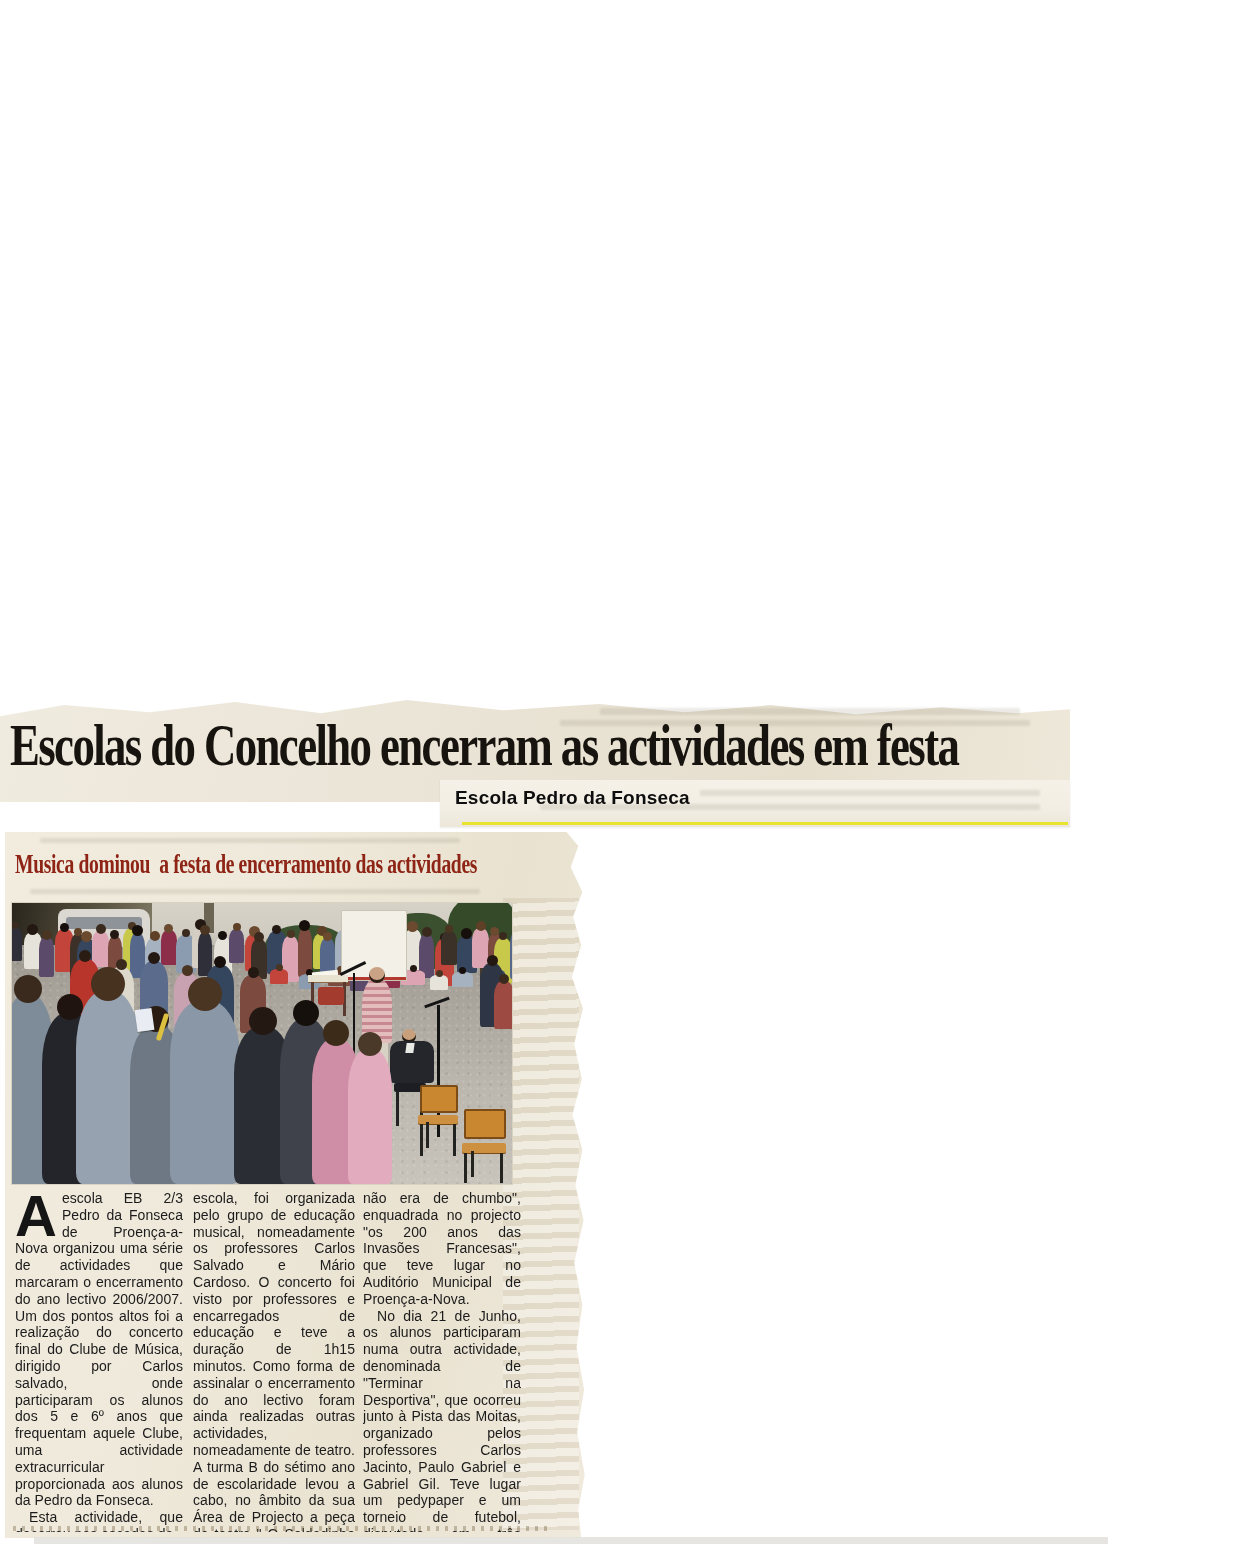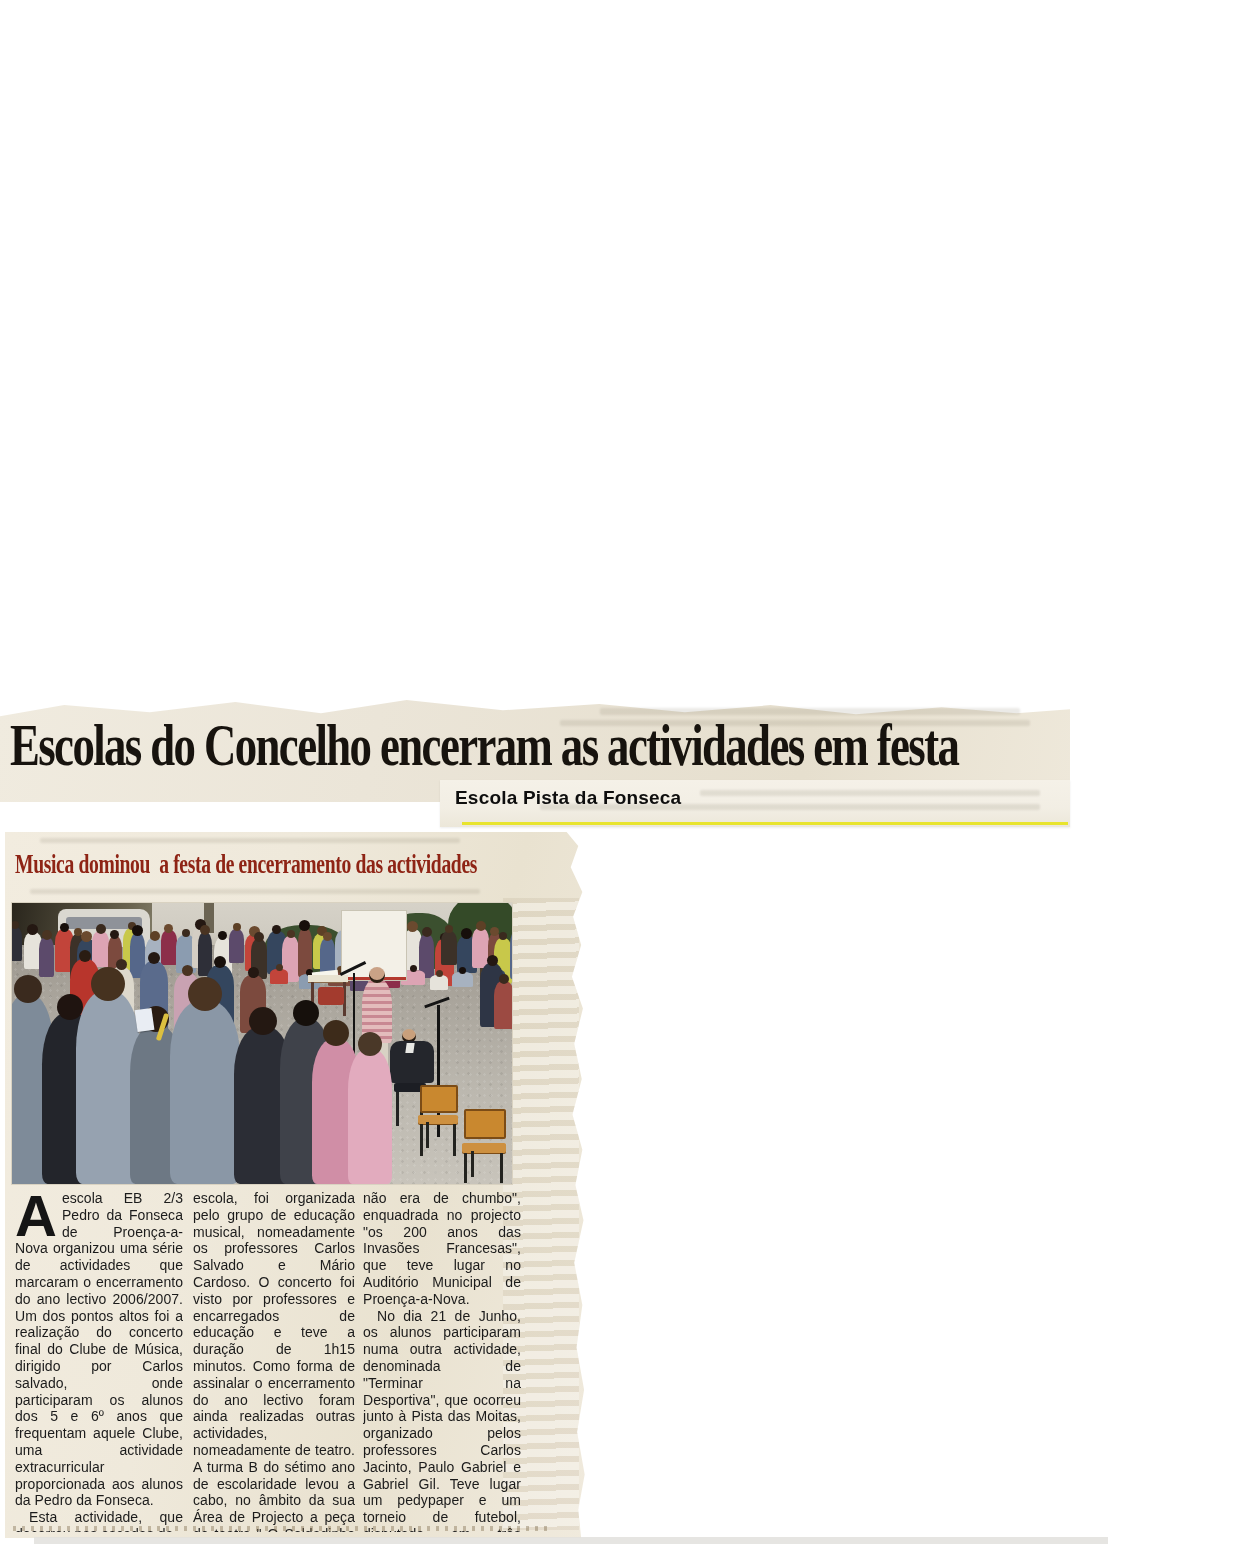--- a/index.html
+++ b/index.html
@@ -88,21 +88,21 @@
 <div class="page">
 
   <div class="masthead"></div>
   <div class="ghost" style="left:600px;top:708px;width:420px;height:7px;"></div>
   <div class="ghost" style="left:560px;top:720px;width:470px;height:6px;"></div>
   <div class="headline">Escolas do Concelho encerram as actividades em festa</div>
 
   <div class="byline-strip"></div>
   <div class="ghost" style="left:700px;top:790px;width:340px;height:6px;"></div>
   <div class="ghost" style="left:540px;top:804px;width:500px;height:6px;"></div>
-  <div class="byline">Escola Pista da Fonseca</div>
+  <div class="byline">Escola Pedro da Fonseca</div>
   <div class="underline"></div>
 
   <div class="clipping">
     <div class="crumple"></div>
     <div class="ghost" style="left:35px;top:6px;width:420px;height:5px;"></div>
     <div class="subtitle">Musica dominou  a festa de encerramento das actividades</div>
     <div class="ghost" style="left:25px;top:57px;width:450px;height:5px;"></div>
 
     <div class="photo">
       <div class="abs ground"></div>

